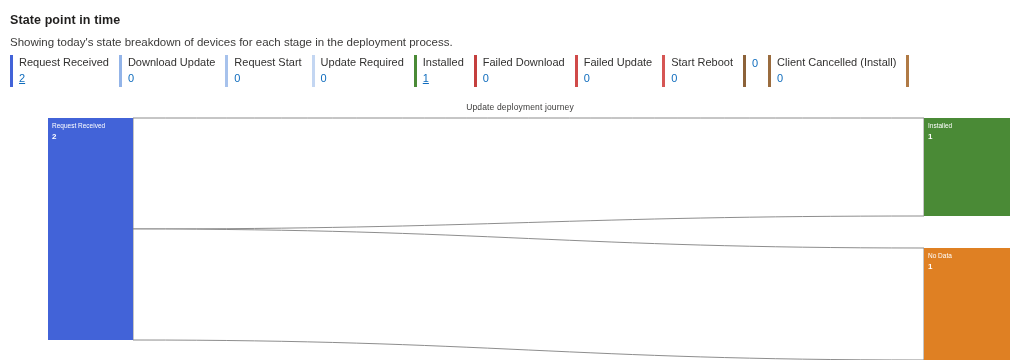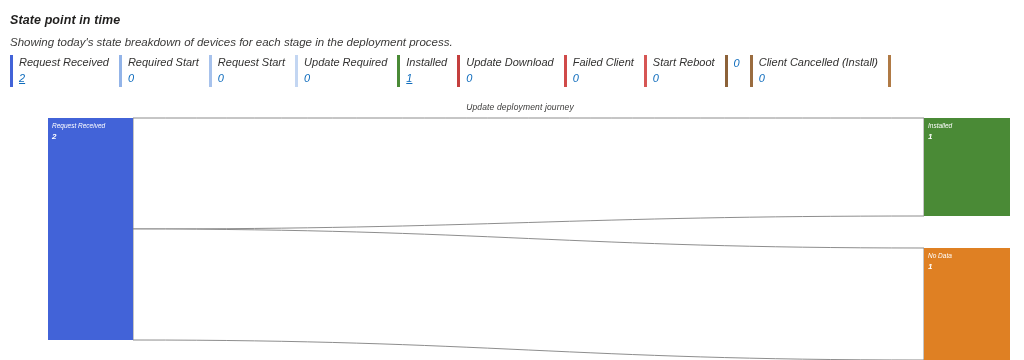--- a/index.html
+++ b/index.html
@@ -9,21 +9,20 @@
     width: 1024px; height: 360px;
     background: #ffffff;
     font-family: "Liberation Sans", sans-serif;
     overflow: hidden;
   }
   #root {
     position: relative;
     width: 1024px;
     height: 271px;
     background: #ffffff;
-    font-style: italic;
   }
 
   
   .header { position: absolute; left: 10px; top: 12px; width: 1000px; }
   .page-title {
     font-size: 12.5px;
     font-weight: bold;
     color: #201f1e;
     letter-spacing: .1px;
     line-height: 16px;
@@ -128,21 +127,21 @@
       <div class="kpi-card">
         <div class="kpi-bar" style="background: rgb(66, 99, 216);"></div>
         <div class="kpi-body">
           <div class="kpi-label">Request Received</div>
           <div class="kpi-value is-link">2</div>
         </div>
       </div>
       <div class="kpi-card">
         <div class="kpi-bar" style="background: rgb(147, 180, 232);"></div>
         <div class="kpi-body">
-          <div class="kpi-label">Required Start</div>
+          <div class="kpi-label">Download Update</div>
           <div class="kpi-value is-zero">0</div>
         </div>
       </div>
       <div class="kpi-card">
         <div class="kpi-bar" style="background: rgb(167, 194, 236);"></div>
         <div class="kpi-body">
           <div class="kpi-label">Request Start</div>
           <div class="kpi-value is-zero">0</div>
         </div>
       </div>
@@ -156,28 +155,28 @@
       <div class="kpi-card">
         <div class="kpi-bar" style="background: rgb(74, 138, 54);"></div>
         <div class="kpi-body">
           <div class="kpi-label">Installed</div>
           <div class="kpi-value is-link">1</div>
         </div>
       </div>
       <div class="kpi-card">
         <div class="kpi-bar" style="background: rgb(196, 63, 62);"></div>
         <div class="kpi-body">
-          <div class="kpi-label">Update Download</div>
+          <div class="kpi-label">Failed Download</div>
           <div class="kpi-value is-zero">0</div>
         </div>
       </div>
       <div class="kpi-card">
         <div class="kpi-bar" style="background: rgb(208, 74, 73);"></div>
         <div class="kpi-body">
-          <div class="kpi-label">Failed Client</div>
+          <div class="kpi-label">Failed Update</div>
           <div class="kpi-value is-zero">0</div>
         </div>
       </div>
       <div class="kpi-card">
         <div class="kpi-bar" style="background: rgb(214, 86, 84);"></div>
         <div class="kpi-body">
           <div class="kpi-label">Start Reboot</div>
           <div class="kpi-value is-zero">0</div>
         </div>
       </div>

